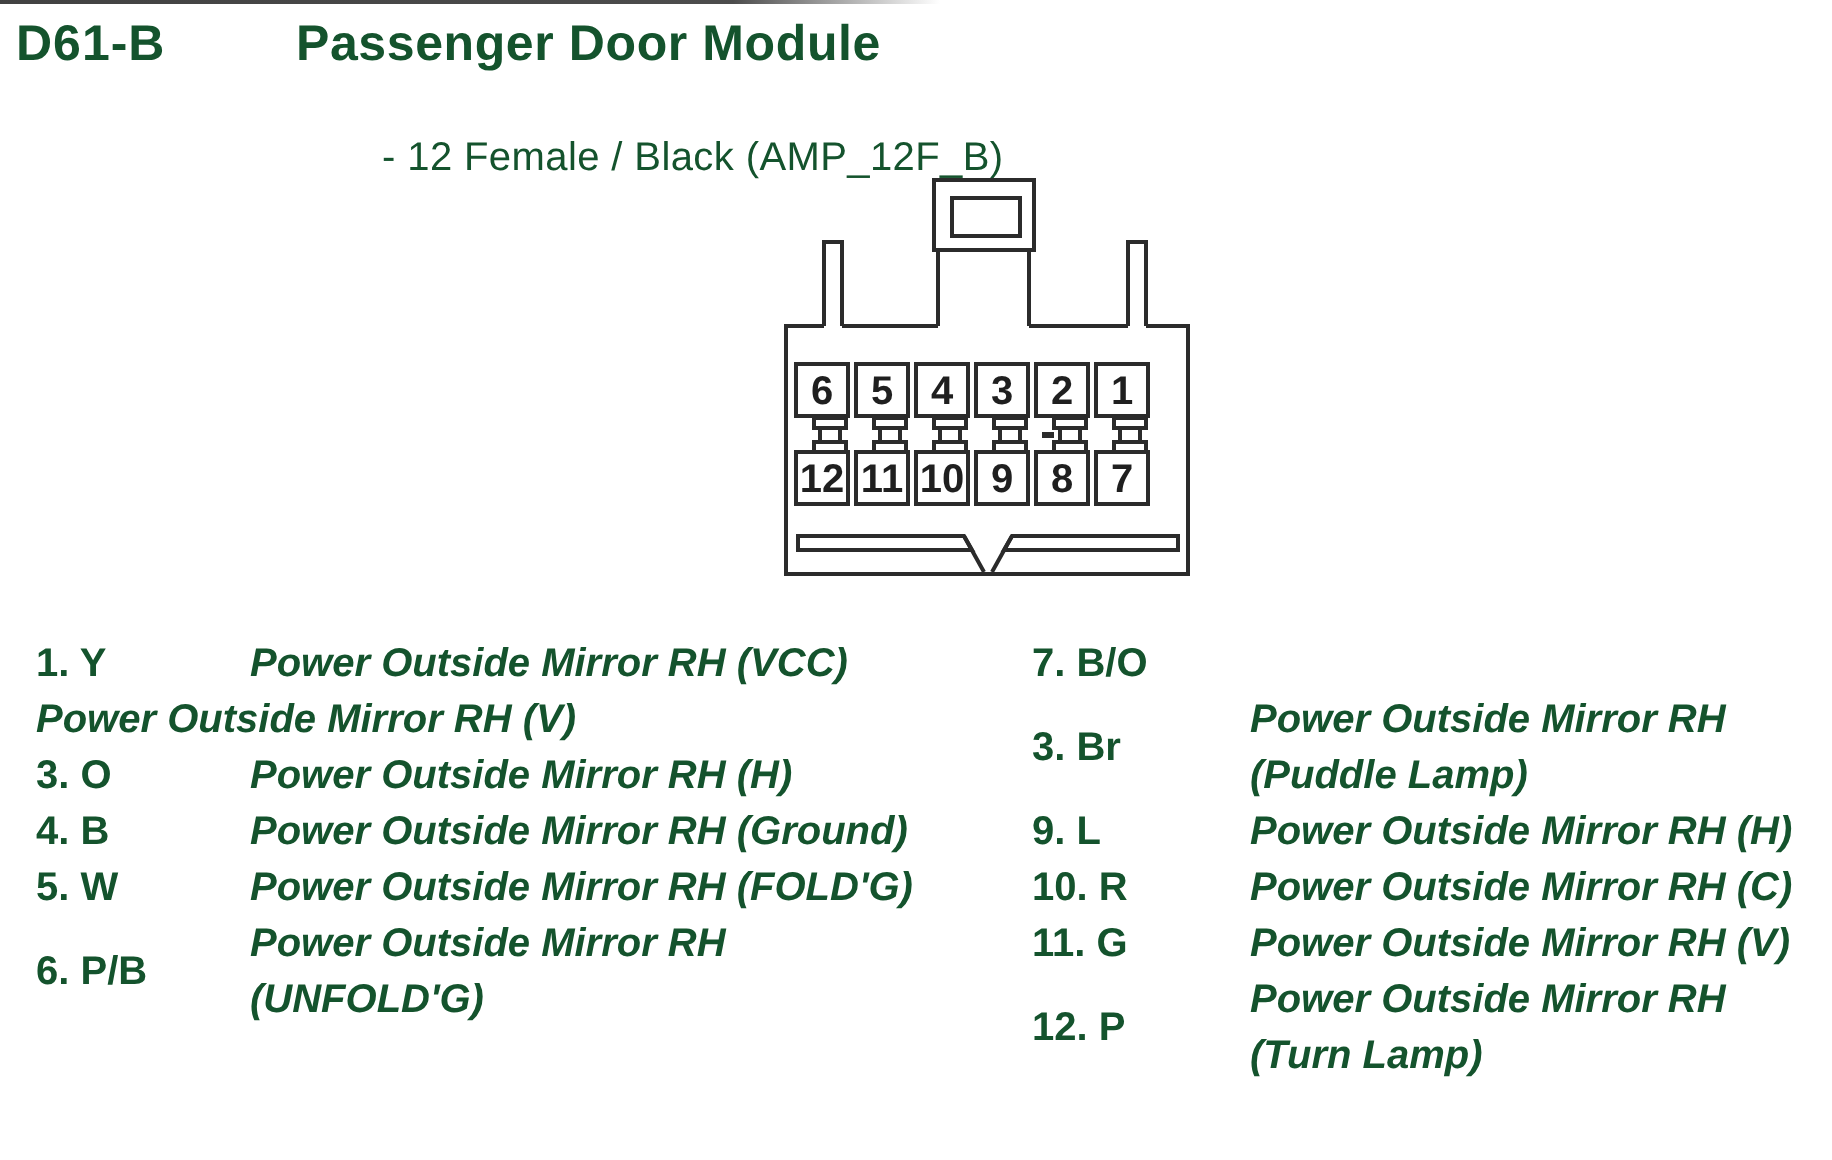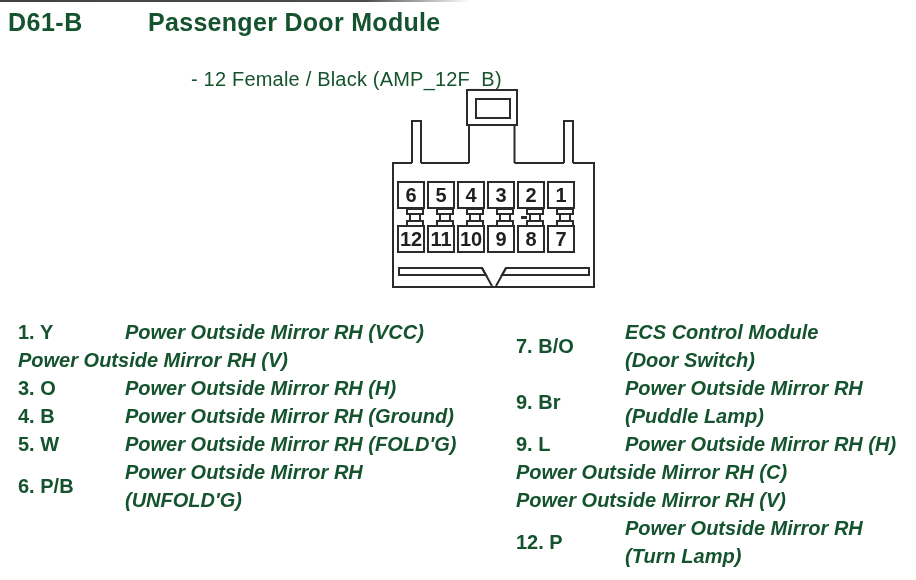--- a/index.html
+++ b/index.html
@@ -191,36 +191,36 @@
     <div class="pin-row">
         <span class="pin-label">6. P/B</span>
         <span class="pin-desc">Power Outside Mirror RH
 (UNFOLD'G)</span>
       </div>
   </div>
 
   <div class="pin-table right-col">
     <div class="pin-row">
         <span class="pin-label">7. B/O</span>
-        <span class="pin-desc">ECS Control Module
-(Door Switch)</span>
-      </div>
-    <div class="pin-row">
-        <span class="pin-label">9. Br</span>
+      </div>
+    <div class="pin-row">
+        <span class="pin-label">3. Br</span>
         <span class="pin-desc">Power Outside Mirror RH
 (Puddle Lamp)</span>
       </div>
     <div class="pin-row">
         <span class="pin-label">9. L</span>
         <span class="pin-desc">Power Outside Mirror RH (H)</span>
       </div>
     <div class="pin-row">
+        <span class="pin-label">10. R</span>
         <span class="pin-desc">Power Outside Mirror RH (C)</span>
       </div>
     <div class="pin-row">
+        <span class="pin-label">11. G</span>
         <span class="pin-desc">Power Outside Mirror RH (V)</span>
       </div>
     <div class="pin-row">
         <span class="pin-label">12. P</span>
         <span class="pin-desc">Power Outside Mirror RH
 (Turn Lamp)</span>
       </div>
   </div>
 
 </div>

